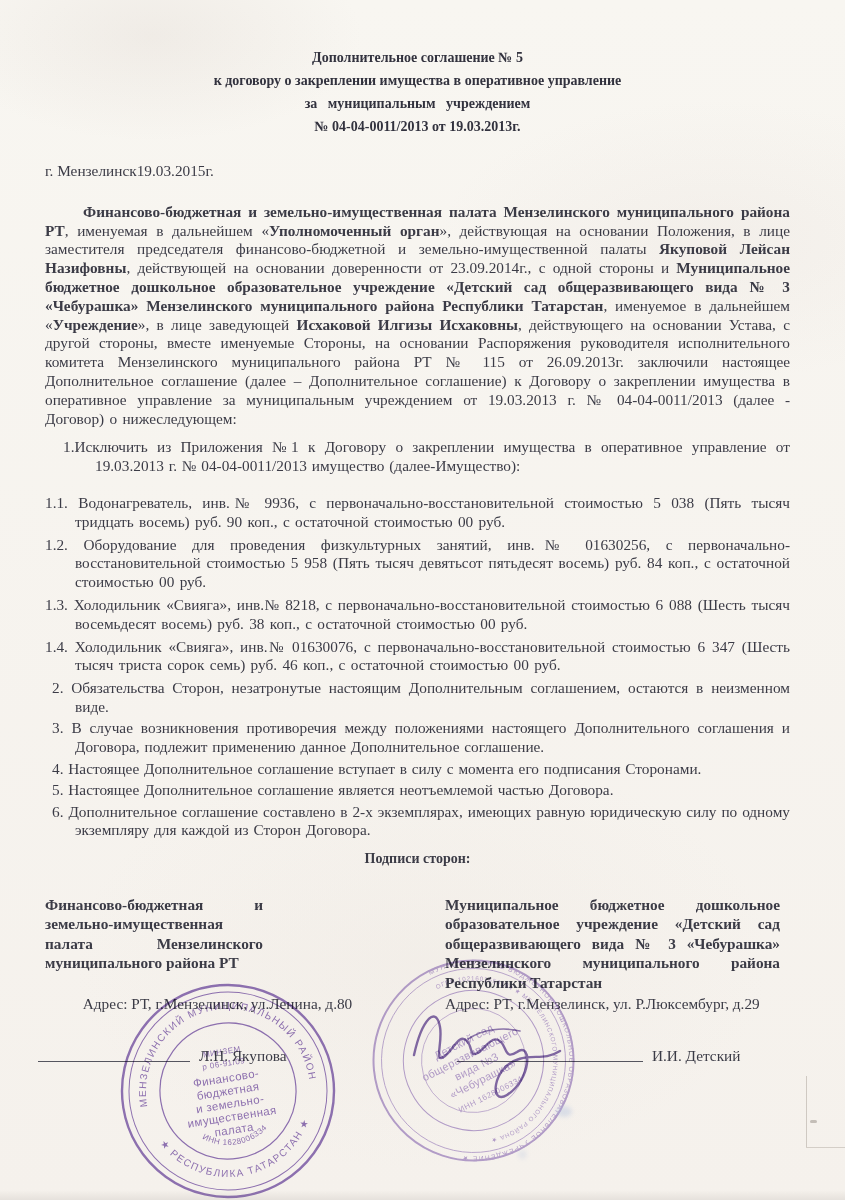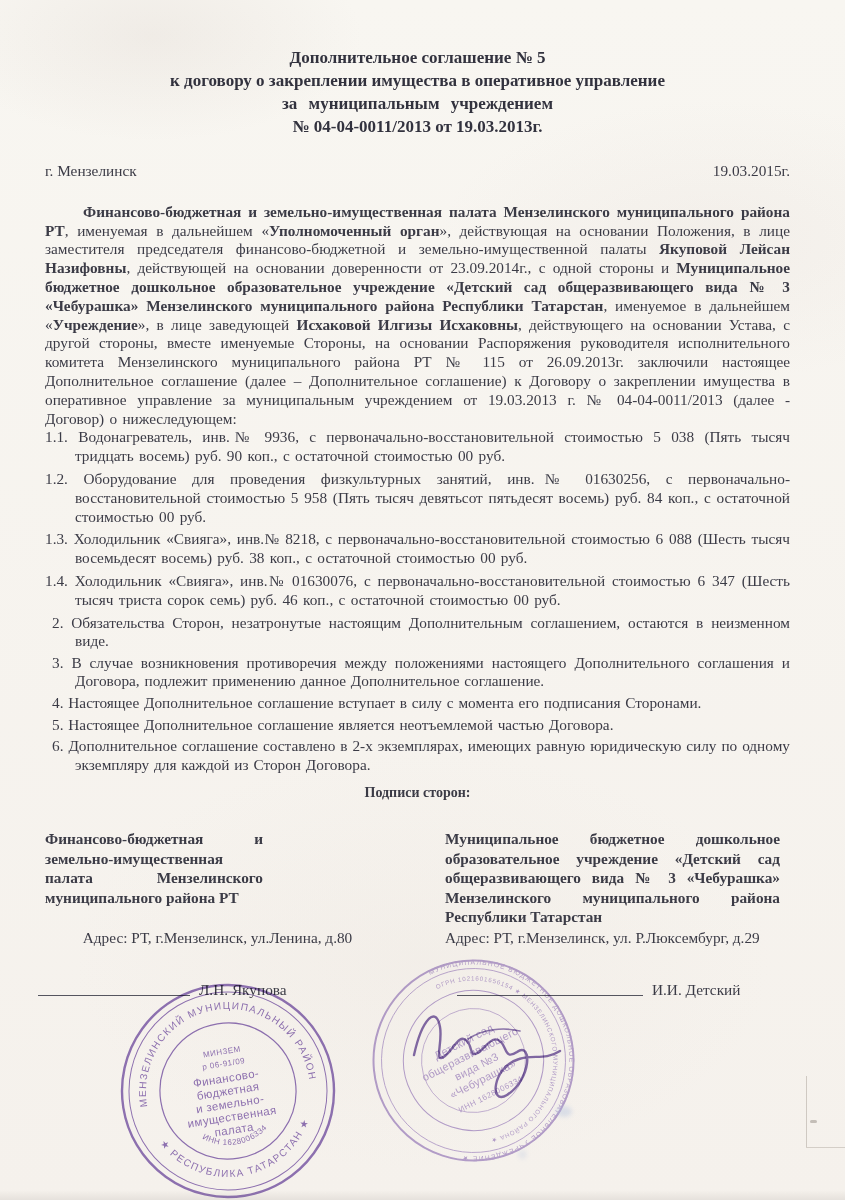--- a/index.html
+++ b/index.html
@@ -7,26 +7,26 @@
     position:relative;width:845px;height:1200px;margin:0 auto;overflow:hidden;
     box-sizing:border-box;padding:0 55px 0 45px;
     font-family:"Liberation Serif","DejaVu Serif",serif;
     color:#3b3b46;font-size:15.3px;line-height:18.8px;
     background:
       radial-gradient(ellipse 300px 150px at 18% 3%, rgba(215,205,198,.25), transparent 70%),
       radial-gradient(ellipse 400px 200px at 85% 20%, rgba(222,210,205,.18), transparent 70%),
       radial-gradient(ellipse 500px 300px at 50% 80%, rgba(225,216,207,.15), transparent 70%),
       linear-gradient(#f8f6f1, #f5f1ec);
   }
-  .title{margin-top:46px;text-align:center;font-weight:700;font-size:17px;line-height:23px;color:#32323e;}
+  .title{margin-top:46px;text-align:center;font-weight:700;font-size:14px;line-height:23px;color:#32323e;}
   .title .sp{word-spacing:7px;}
-  .place-date{display:flex;justify-content:space-between;margin-top:24px;gap:40px;}
+  .place-date{display:flex;margin-top:24px;}
   .preamble{margin:22px 0 0 0;text-align:justify;text-indent:38px;word-spacing:1.5px;}
   .clause1{margin:10px 0 0 0;text-align:justify;padding-left:50px;text-indent:-32px;word-spacing:1px;}
-  .plist{}
+  .plist{margin-top:18px;}
   .plist p{margin:0 0 4px 0;text-align:justify;padding-left:30px;text-indent:-30px;word-spacing:1.5px;}
   .clauses{margin-top:0;}
   .clauses p{margin:0 0 3px 0;text-align:justify;padding-left:30px;text-indent:-23px;word-spacing:1px;line-height:18.6px;}
   .sign-heading{margin-top:10px;text-align:center;font-weight:700;font-size:14px;}
   .sig-section{display:flex;margin-top:26px;}
   .sig-col{display:flex;flex-direction:column;}
   .sig-col-left{width:345px;}
   .sig-col-right{width:345px;margin-left:55px;}
   .party{font-weight:700;line-height:19.5px;height:100px;}
   .party-left{width:218px;text-align:justify;}
@@ -73,20 +73,21 @@
     <div>№ 04-04-0011/2013 от 19.03.2013г.</div>
   </div>
 
   <div class="place-date">
     <span>г. Мензелинск</span>
     <span>19.03.2015г.</span>
   </div>
 
   <p class="preamble"><span style="font-weight: 700;">Финансово-бюджетная и земельно-имущественная палата Мензелинского муниципального района РТ</span><span>, именуемая в дальнейшем «</span><span style="font-weight: 700;">Уполномоченный орган</span><span>», действующая на основании Положения, в лице заместителя председателя финансово-бюджетной и земельно-имущественной палаты </span><span style="font-weight: 700;">Якуповой Лейсан Назифовны</span><span>, действующей на основании доверенности от 23.09.2014г., с одной стороны и </span><span style="font-weight: 700;">Муниципальное бюджетное дошкольное образовательное учреждение «Детский сад общеразвивающего вида № 3 «Чебурашка» Мензелинского муниципального района Республики Татарстан</span><span>, именуемое в дальнейшем «</span><span style="font-weight: 700;">Учреждение</span><span>», в лице заведующей </span><span style="font-weight: 700;">Исхаковой Илгизы Исхаковны</span><span>, действующего на основании Устава, с другой стороны, вместе именуемые Стороны, на основании Распоряжения руководителя исполнительного комитета Мензелинского муниципального района РТ № 115 от 26.09.2013г. заключили настоящее Дополнительное соглашение (далее – Дополнительное соглашение) к Договору о закреплении имущества в оперативное управление за муниципальным учреждением от 19.03.2013 г. № 04-04-0011/2013 (далее - Договор) о нижеследующем:</span></p>
 
+  <p class="clause1"><span>1.</span><span>Исключить из Приложения №1 к Договору о закреплении имущества в оперативное управление от 19.03.2013 г. № 04-04-0011/2013 имущество (далее-Имущество):</span></p>
 
   <div class="plist">
     <p><span>1.1.</span> <span>Водонагреватель, инв.№ 9936, с первоначально-восстановительной стоимостью 5 038 (Пять тысяч тридцать восемь) руб. 90 коп., с остаточной стоимостью 00 руб.</span></p>
     <p><span>1.2.</span> <span>Оборудование для проведения физкультурных занятий, инв.№ 01630256, с первоначально-восстановительной стоимостью 5 958 (Пять тысяч девятьсот пятьдесят восемь) руб. 84 коп., с остаточной стоимостью 00 руб.</span></p>
     <p><span>1.3.</span> <span>Холодильник «Свияга», инв.№ 8218, с первоначально-восстановительной стоимостью 6 088 (Шесть тысяч восемьдесят восемь) руб. 38 коп., с остаточной стоимостью 00 руб.</span></p>
     <p><span>1.4.</span> <span>Холодильник «Свияга», инв.№ 01630076, с первоначально-восстановительной стоимостью 6 347 (Шесть тысяч триста сорок семь) руб. 46 коп., с остаточной стоимостью 00 руб.</span></p>
   </div>
 
   <div class="clauses">
     <p><span>2.</span> <span>Обязательства Сторон, незатронутые настоящим Дополнительным соглашением, остаются в неизменном виде.</span></p>

